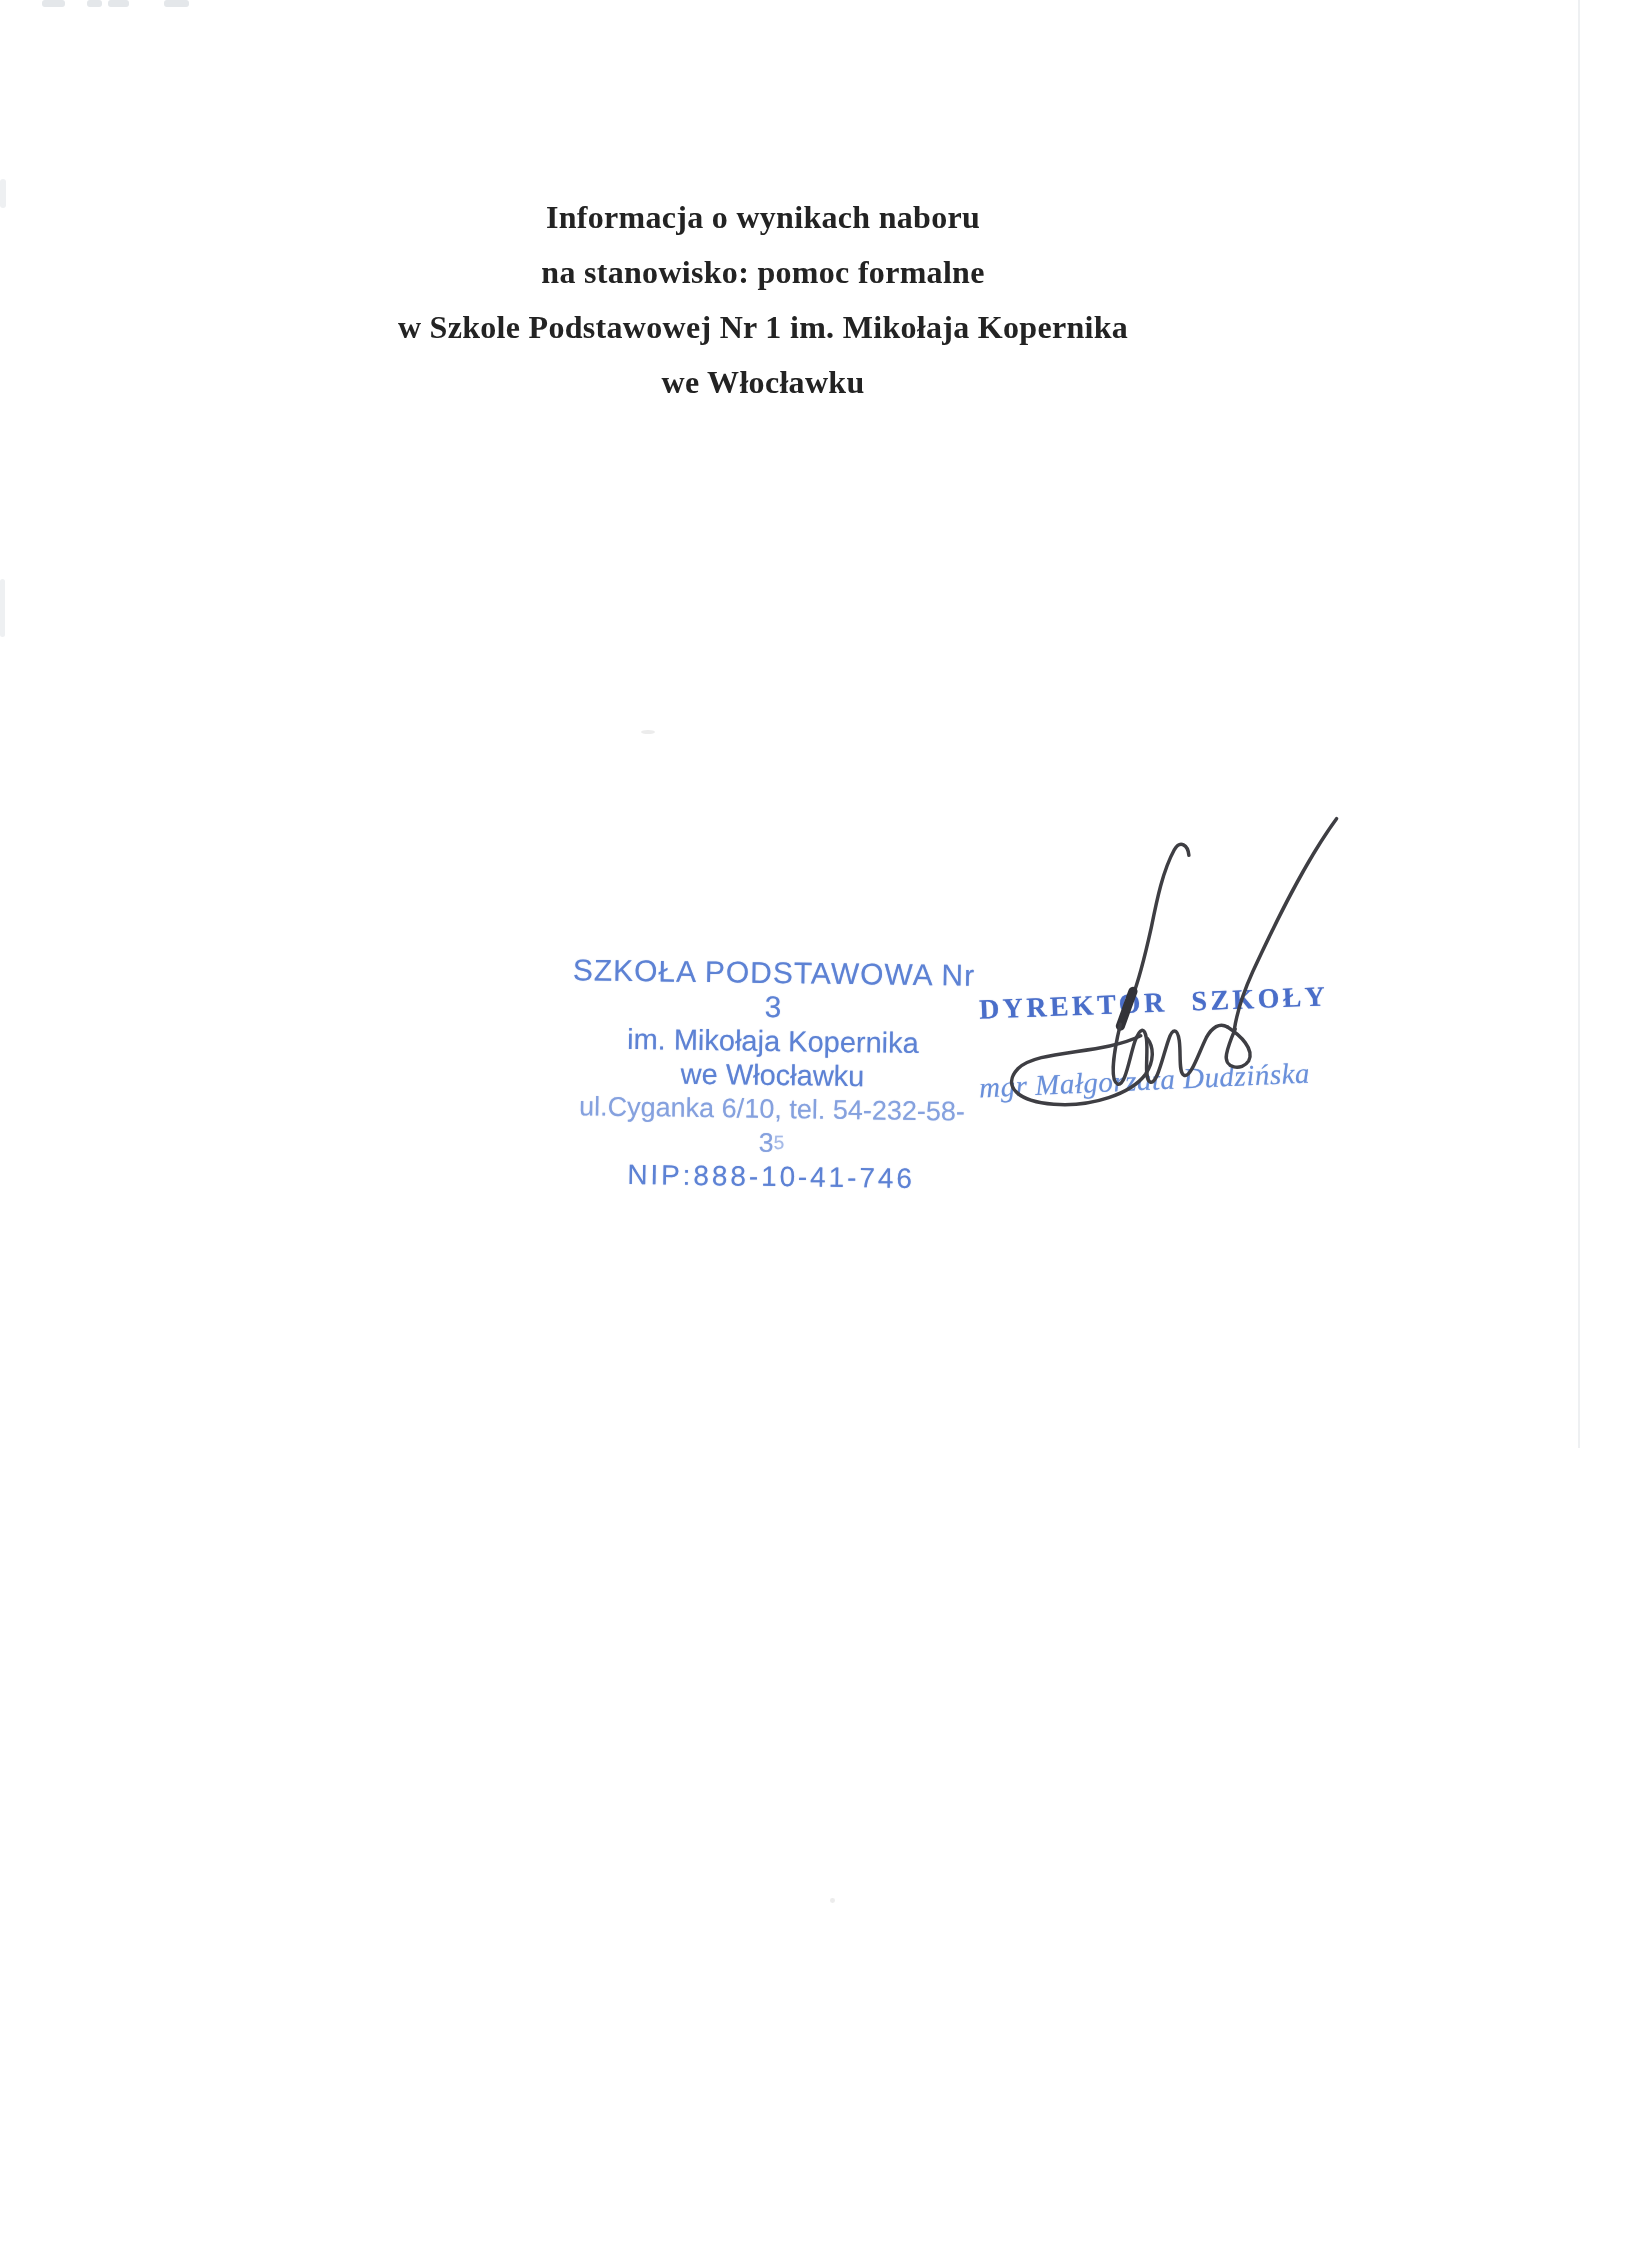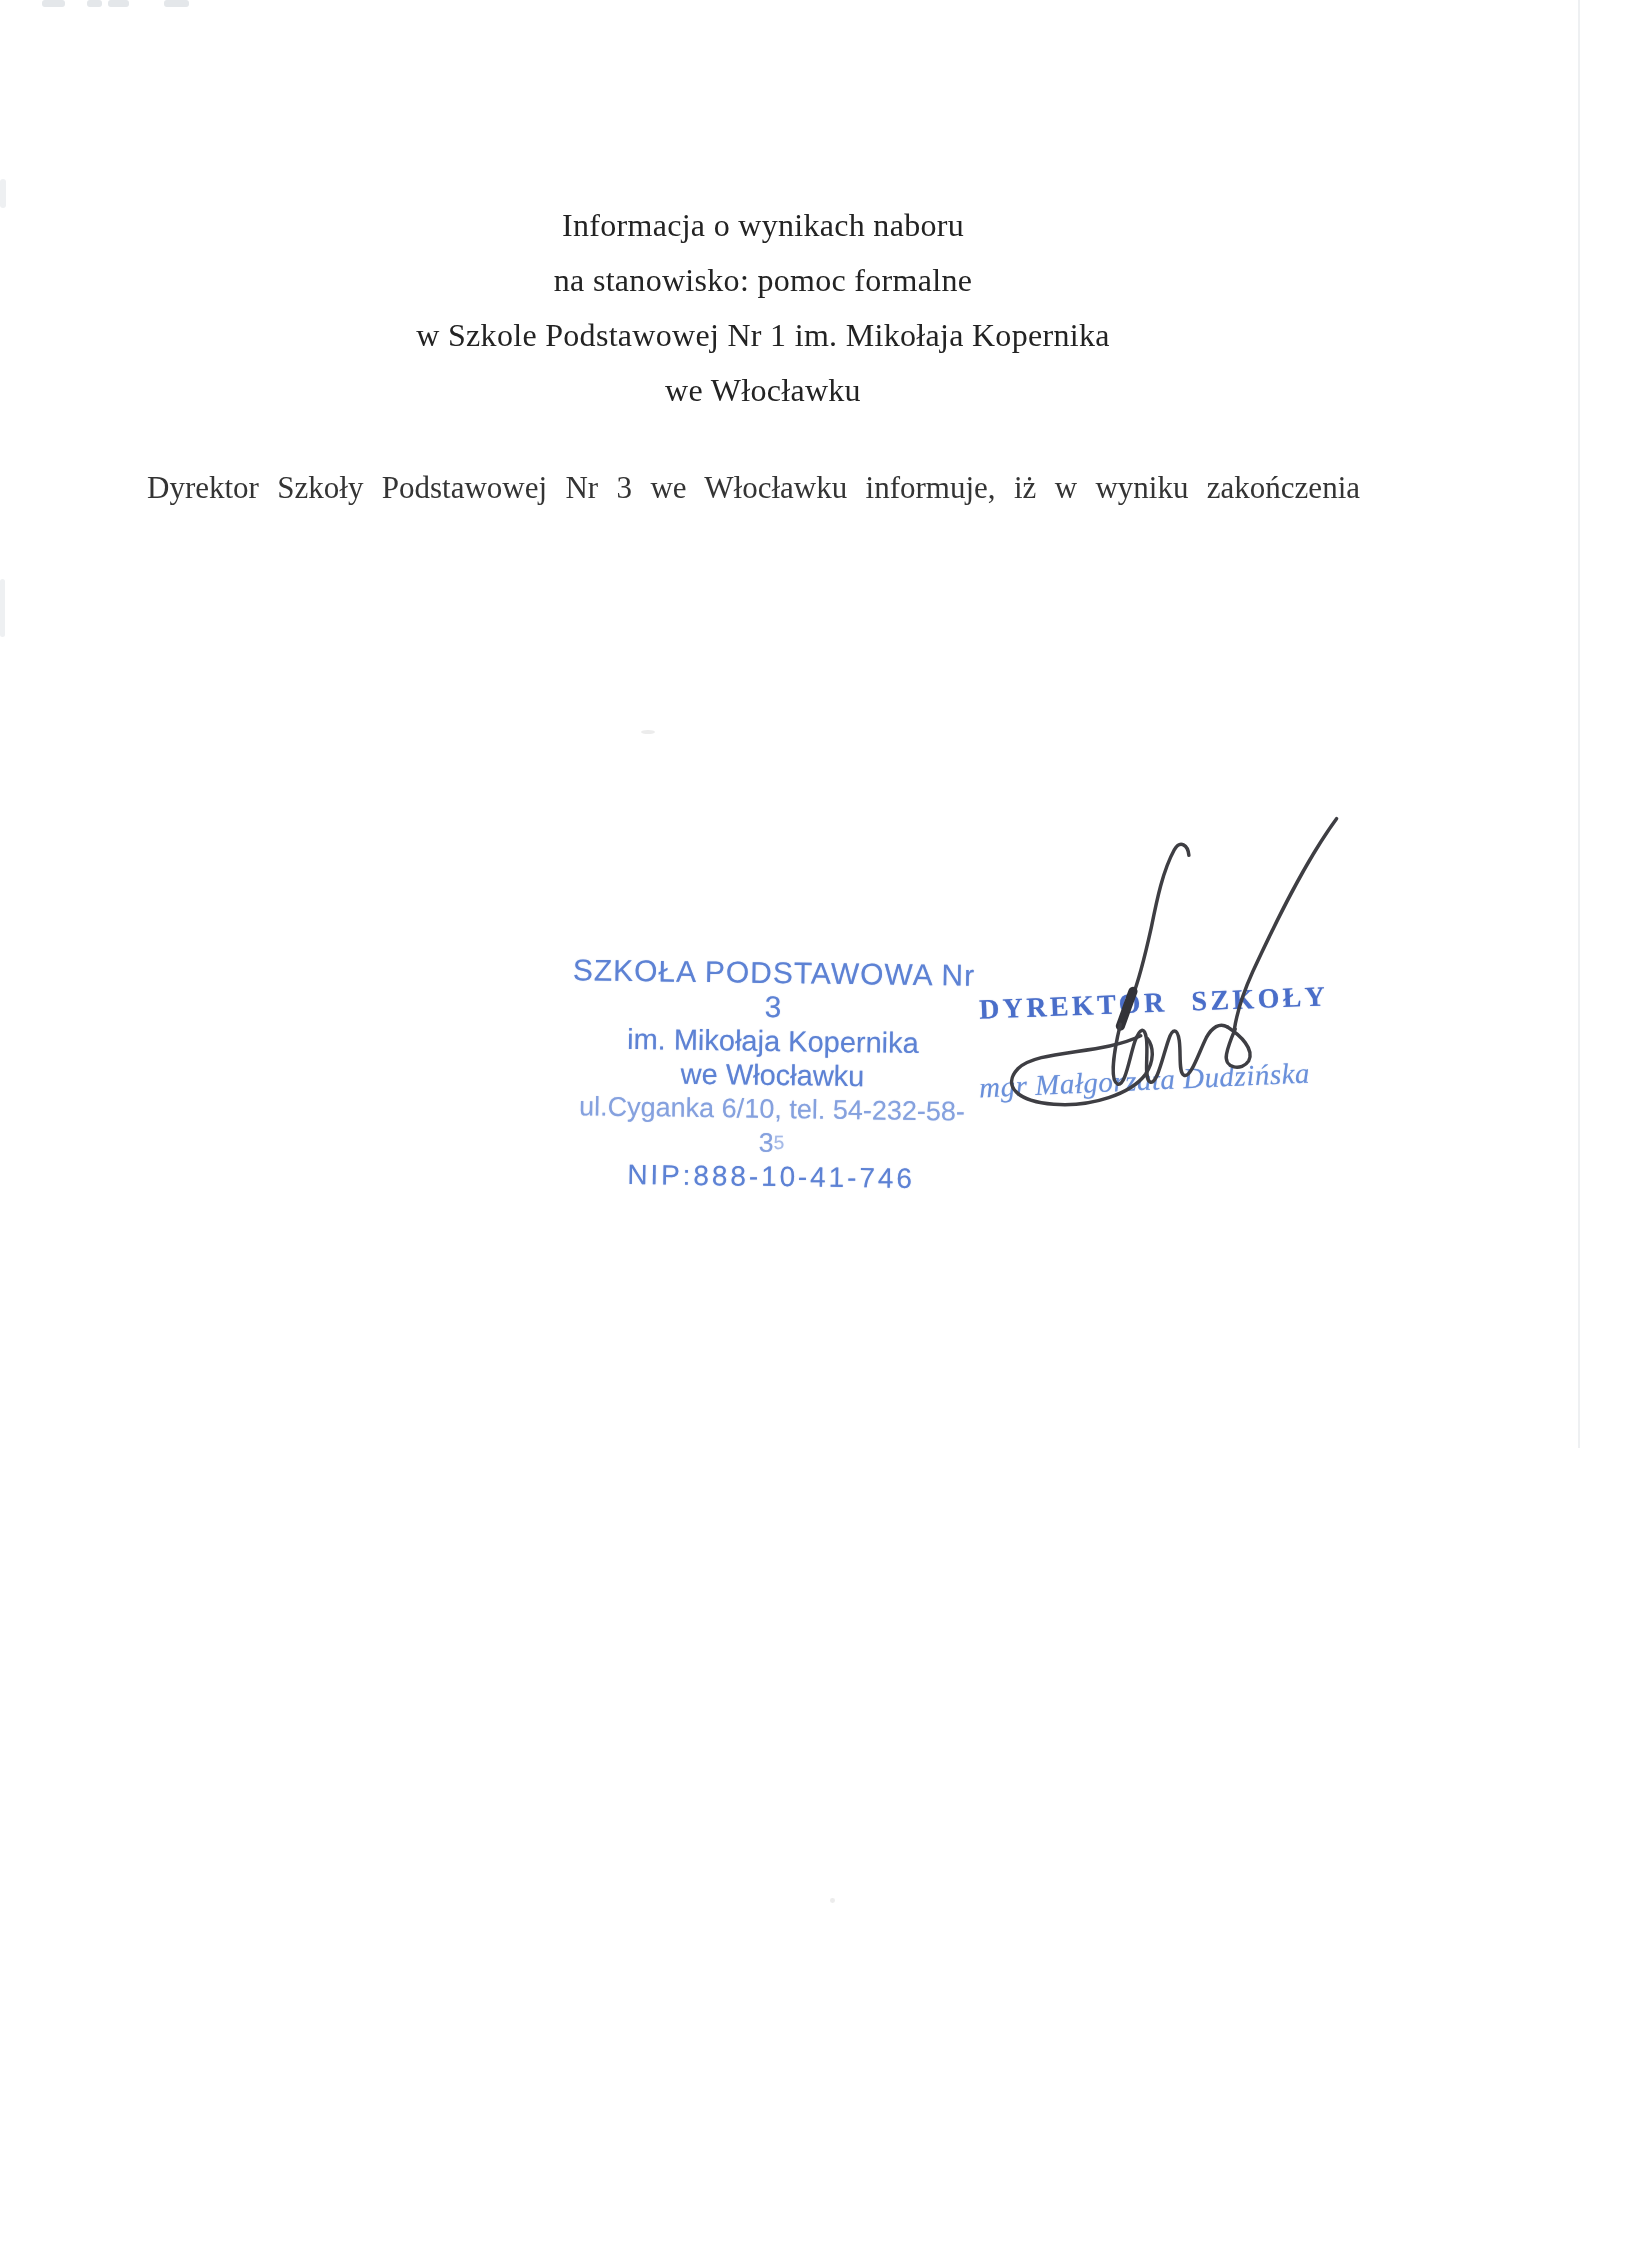--- a/index.html
+++ b/index.html
@@ -12,22 +12,22 @@
     color:#2e2e2e;
   }
   
   .artifact{position:absolute;pointer-events:none;}
   .smudge{background:#e4e7ea;border-radius:2.9px;height:6.8px;top:0;}
   .edge-line-right{left:1578px;top:0;width:1.9px;height:1448px;background:#eef0f2;}
   .edge-blob{background:#eef0f2;border-radius:3.9px;}
   .speck{background:#d9d9d9;border-radius:50%;}
   
   .title-block{
-    position:absolute;left:0;top:198px;width:1526px;
-    text-align:center;font-weight:normal;font-size:32px;line-height:55px;
+    position:absolute;left:0;top:190px;width:1526px;
+    text-align:center;font-weight:bold;font-size:32px;line-height:55px;
     color:#232323;letter-spacing:0.3px;
   }
   .para{
     position:absolute;left:147px;width:1213px;
     font-size:31px;line-height:56px;color:#343434;
   }
   .para .justified{text-align:justify;text-align-last:justify;}
   .dateline{
     position:absolute;left:151px;top:792px;
     font-size:31px;line-height:56px;color:#3a3a3a;
@@ -84,21 +84,20 @@
   <div class="artifact speck" style="left:830px;top:1898px;width:4.8px;height:4.8px;opacity:.5;"></div>
 
   <div class="title-block">
     <div>Informacja o wynikach naboru</div>
     <div>na stanowisko: pomoc formalne</div>
     <div>w Szkole Podstawowej Nr 1 im. Mikołaja Kopernika</div>
     <div>we Włocławku</div>
   </div>
 
   <div class="para" style="top:460px;">
-    <div class="justified">Dyrektor Szkoły Podstawowej Nr 3 we Włocławku informuje, iż w wyniku zakończenia</div>
   </div>
 
 
 
   <div class="school-stamp">
     <div class="l1">SZKOŁA PODSTAWOWA Nr 3</div>
     <div class="l2">im. Mikołaja Kopernika</div>
     <div class="l3">we Włocławku</div>
     <div class="l4"><span class="lead">ul.Cyganka 6/10, tel. 54-232-58-3</span><span class="tel-suffix">5</span></div>
     <div class="l5">NIP:888-10-41-746</div>

